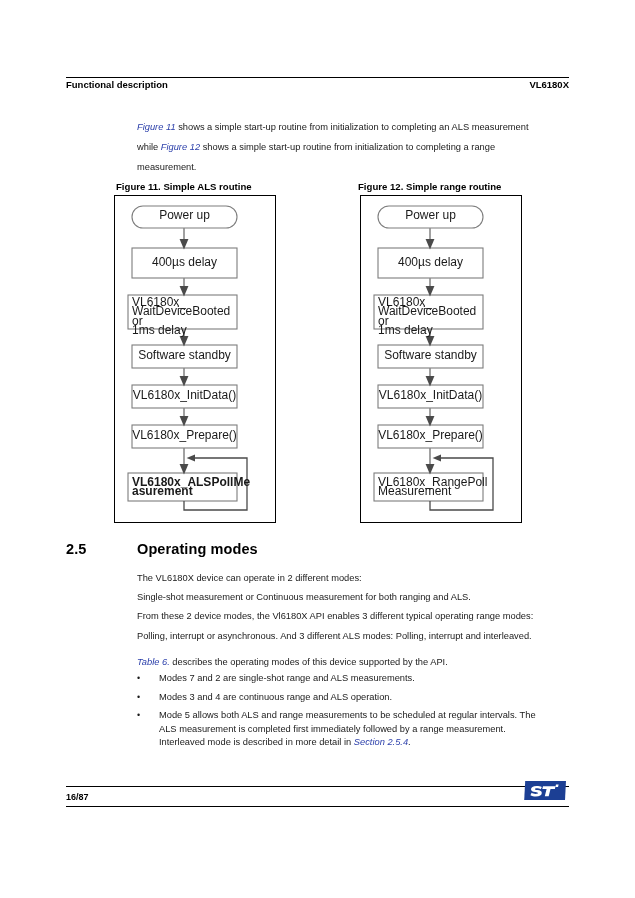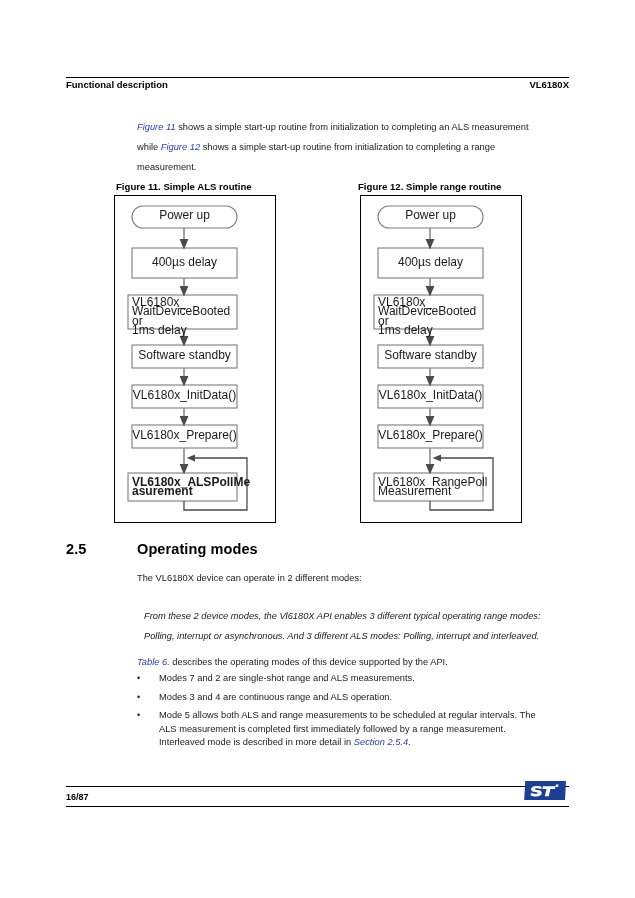--- a/index.html
+++ b/index.html
@@ -67,21 +67,21 @@
   }
   .lnk {
     color: #2b3faa;
     font-style: italic;
   }
 
   #p-intro { left: 137px; top: 117px; width: 392px; }
 
   #p-25a { left: 137px; top: 568px; width: 392px; }
   #p-25b { left: 137px; top: 587px; width: 392px; }
-  #p-25c { left: 144px; top: 606px; width: 400px; font-style: italic; }
+  #p-25c { left: 137px; top: 606px; width: 400px; }
   #p-25d { left: 137px; top: 652px; width: 392px; }
 
   
   .bullets {
     position: absolute;
     left: 137px;
     top: 672px;
     width: 400px;
     font-size: 9.3px;
     line-height: 13.2px;
@@ -288,20 +288,21 @@
       </div>
     </div>
   </div>
 
   <div class="sec-head" id="sec25">
     <span class="sec-num">2.5</span>
     <span>Operating modes</span>
   </div>
 
   <div class="body-txt" id="p-25a">The VL6180X device can operate in 2 different modes:</div>
+  <div class="body-txt" id="p-25b">Single-shot measurement or Continuous measurement for both ranging and ALS.</div>
   <div class="body-txt" id="p-25c">From these 2 device modes, the Vl6180X API enables 3 different typical operating range modes: Polling, interrupt or asynchronous. And 3 different ALS modes: Polling, interrupt and interleaved.</div>
   <div class="body-txt" id="p-25d">
     <span class="lnk">Table 6.</span><span> describes the operating modes of this device supported by the API.</span>
   </div>
 
   <div class="bullets">
     <div class="bullet-row">
       <span class="bullet-dot">•</span>
       <span class="bullet-txt">Modes 7 and 2 are single-shot range and ALS measurements.</span>
     </div>

